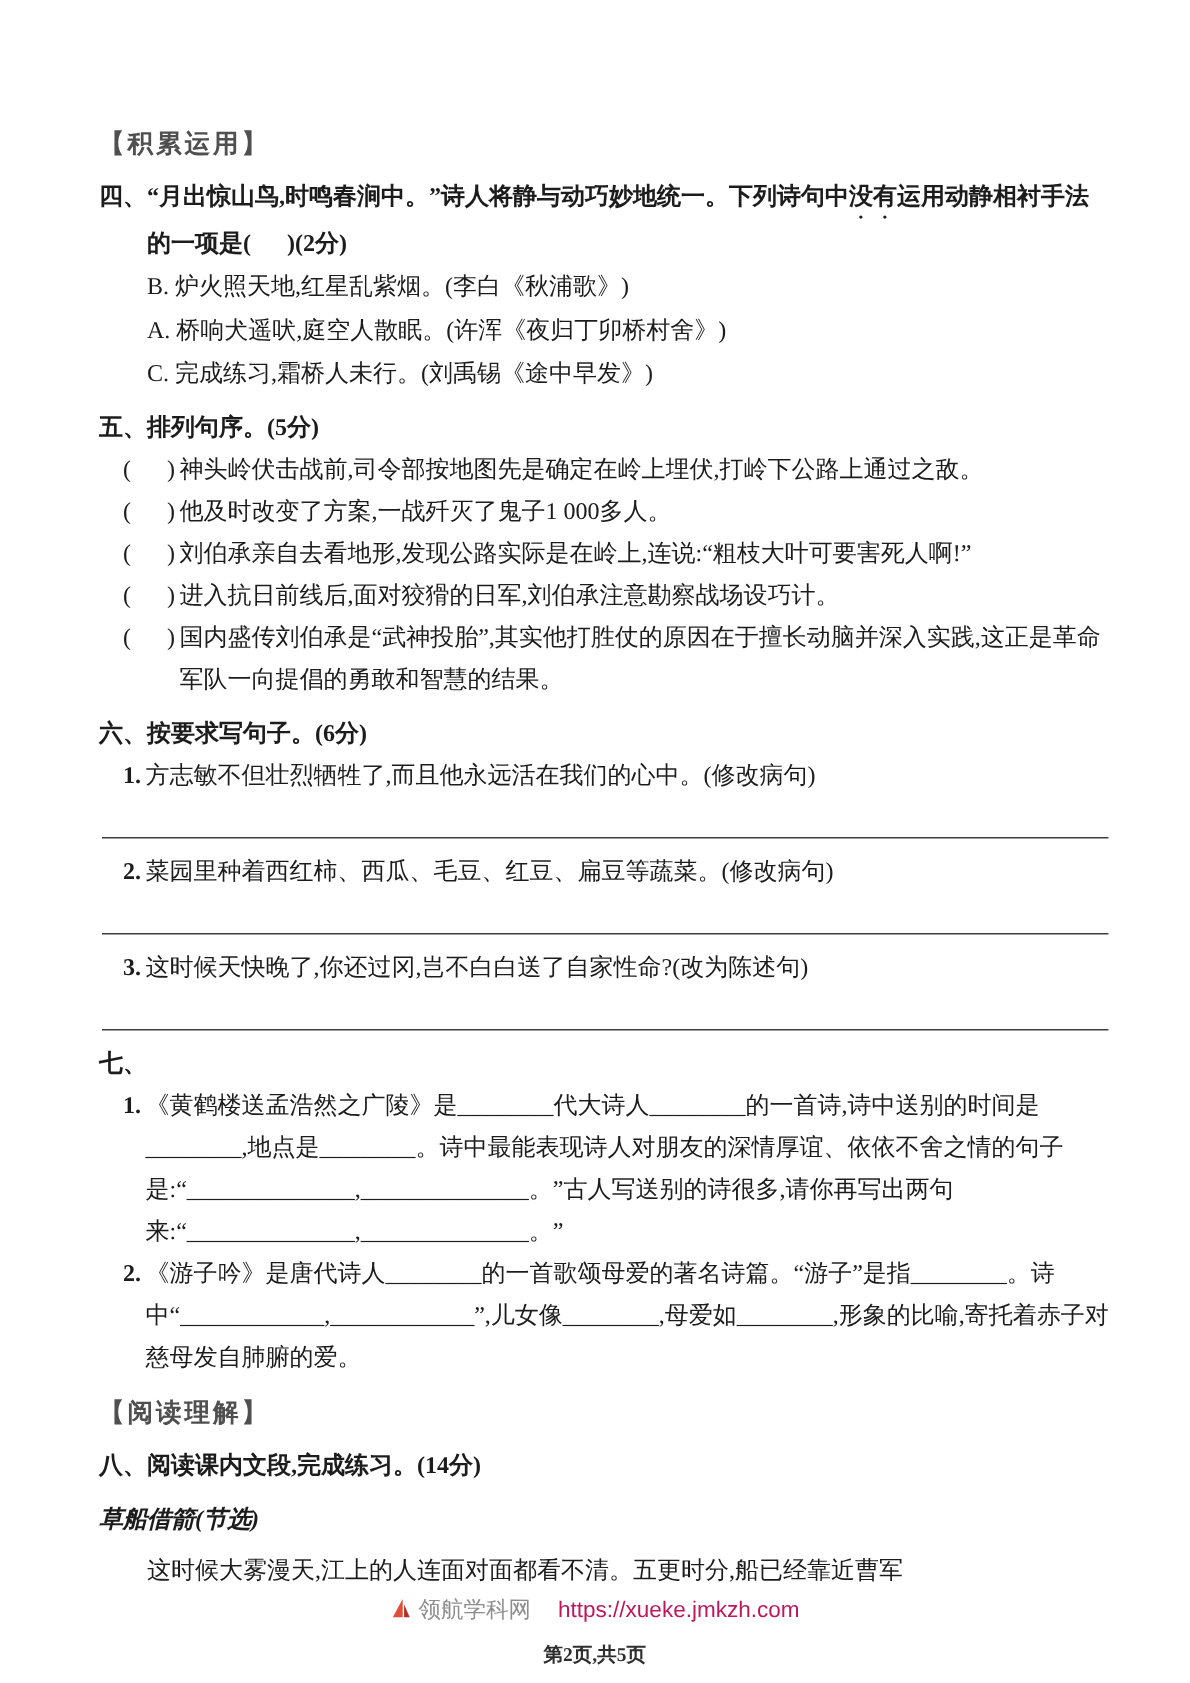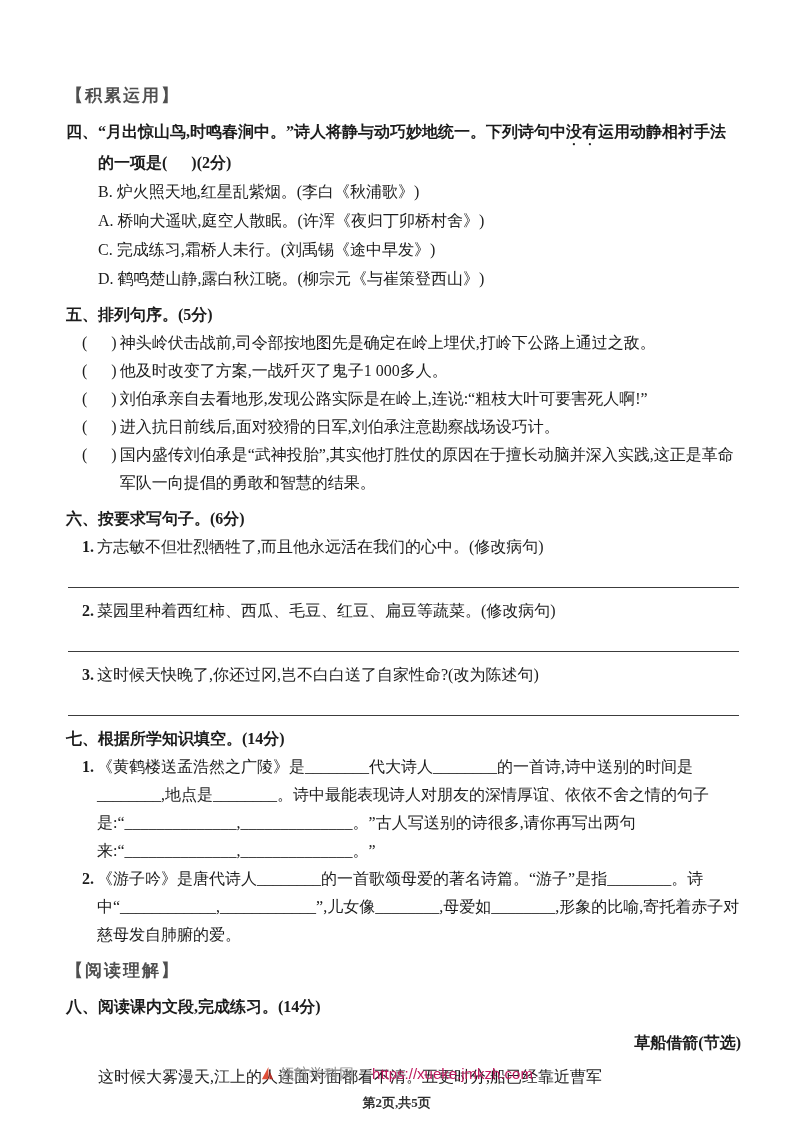--- a/index.html
+++ b/index.html
@@ -29,21 +29,21 @@
   .seq-item { display:flex; align-items:flex-start; margin-left:16px; }
   .seq-paren { white-space:nowrap; margin-right:3px; }
   .seq-text { flex:1; }
   .sub-item { display:flex; align-items:flex-start; margin-left:16px; }
   .subnum { font-weight:bold; white-space:nowrap; margin-right:3px; }
   .sub-text { flex:1; }
   .answer-line {
     border-bottom:1px solid #3c3c3c; height:24px;
     margin:3px 2px 9px 2px;
   }
-  .passage-title { text-align:right; font-weight:bold; margin:8px 0 6px 0; }
+  .passage-title { text-align:left; font-weight:bold; margin:8px 0 6px 0;font-style:italic; }
   .passage-text { text-indent:2em; }
   .footer {
     position:absolute; left:0; right:0; bottom:36px;
     text-align:center; color:#9a9a9a; font-size:15px; line-height:20px;
     font-family:"Liberation Sans","DejaVu Sans",sans-serif;
   }
   .footer .logo { display:inline-block; vertical-align:-2px; margin-right:4px; }
   .footer .site { color:#8e8e8e; margin-right:18px; }
   .footer .url { color:#be185d; }
   .pageinfo {
@@ -60,21 +60,20 @@
 
   <section class="question">
     <div class="hang">
       <span class="qnum">四、</span>
       <p class="stem-text"><span>“月出惊山鸟,时鸣春涧中。”诗人将静与动巧妙地统一。下列诗句中</span><span class="emph">没有</span><span>运用动静相衬手法的一项是(&nbsp;&nbsp;&nbsp;&nbsp;&nbsp;&nbsp;)(2分)</span></p>
     </div>
     <ul class="options">
       <li class="option">B. 炉火照天地,红星乱紫烟。(李白《秋浦歌》)</li>
       <li class="option">A. 桥响犬遥吠,庭空人散眠。(许浑《夜归丁卯桥村舍》)</li>
       <li class="option">C. 完成练习,霜桥人未行。(刘禹锡《途中早发》)</li>
-      <li class="option">D. 鹤鸣楚山静,露白秋江晓。(柳宗元《与崔策登西山》)</li>
     </ul>
   </section>
 
   <section class="question">
     <div class="hang">
       <span class="qnum">五、</span>
       <p class="qtitle">排列句序。(5分)</p>
     </div>
     <div class="seq-item">
       <span class="seq-paren">(&nbsp;&nbsp;&nbsp;&nbsp;&nbsp;&nbsp;)</span>
@@ -116,21 +115,20 @@
     <div class="sub-item">
       <span class="subnum">3.</span>
       <p class="sub-text">这时候天快晚了,你还过冈,岂不白白送了自家性命?(改为陈述句)</p>
     </div>
     <div class="answer-line"></div>
   </section>
 
   <section class="question">
     <div class="hang">
       <span class="qnum">七、</span>
-      <p class="qtitle">根据所学知识填空。(14分)</p>
     </div>
     <div class="sub-item">
       <span class="subnum">1.</span>
       <p class="sub-text">《黄鹤楼送孟浩然之广陵》是________代大诗人________的一首诗,诗中送别的时间是________,地点是________。诗中最能表现诗人对朋友的深情厚谊、依依不舍之情的句子是:“______________,______________。”古人写送别的诗很多,请你再写出两句来:“______________,______________。”</p>
     </div>
     <div class="sub-item">
       <span class="subnum">2.</span>
       <p class="sub-text">《游子吟》是唐代诗人________的一首歌颂母爱的著名诗篇。“游子”是指________。诗中“____________,____________”,儿女像________,母爱如________,形象的比喻,寄托着赤子对慈母发自肺腑的爱。</p>
     </div>
   </section>

